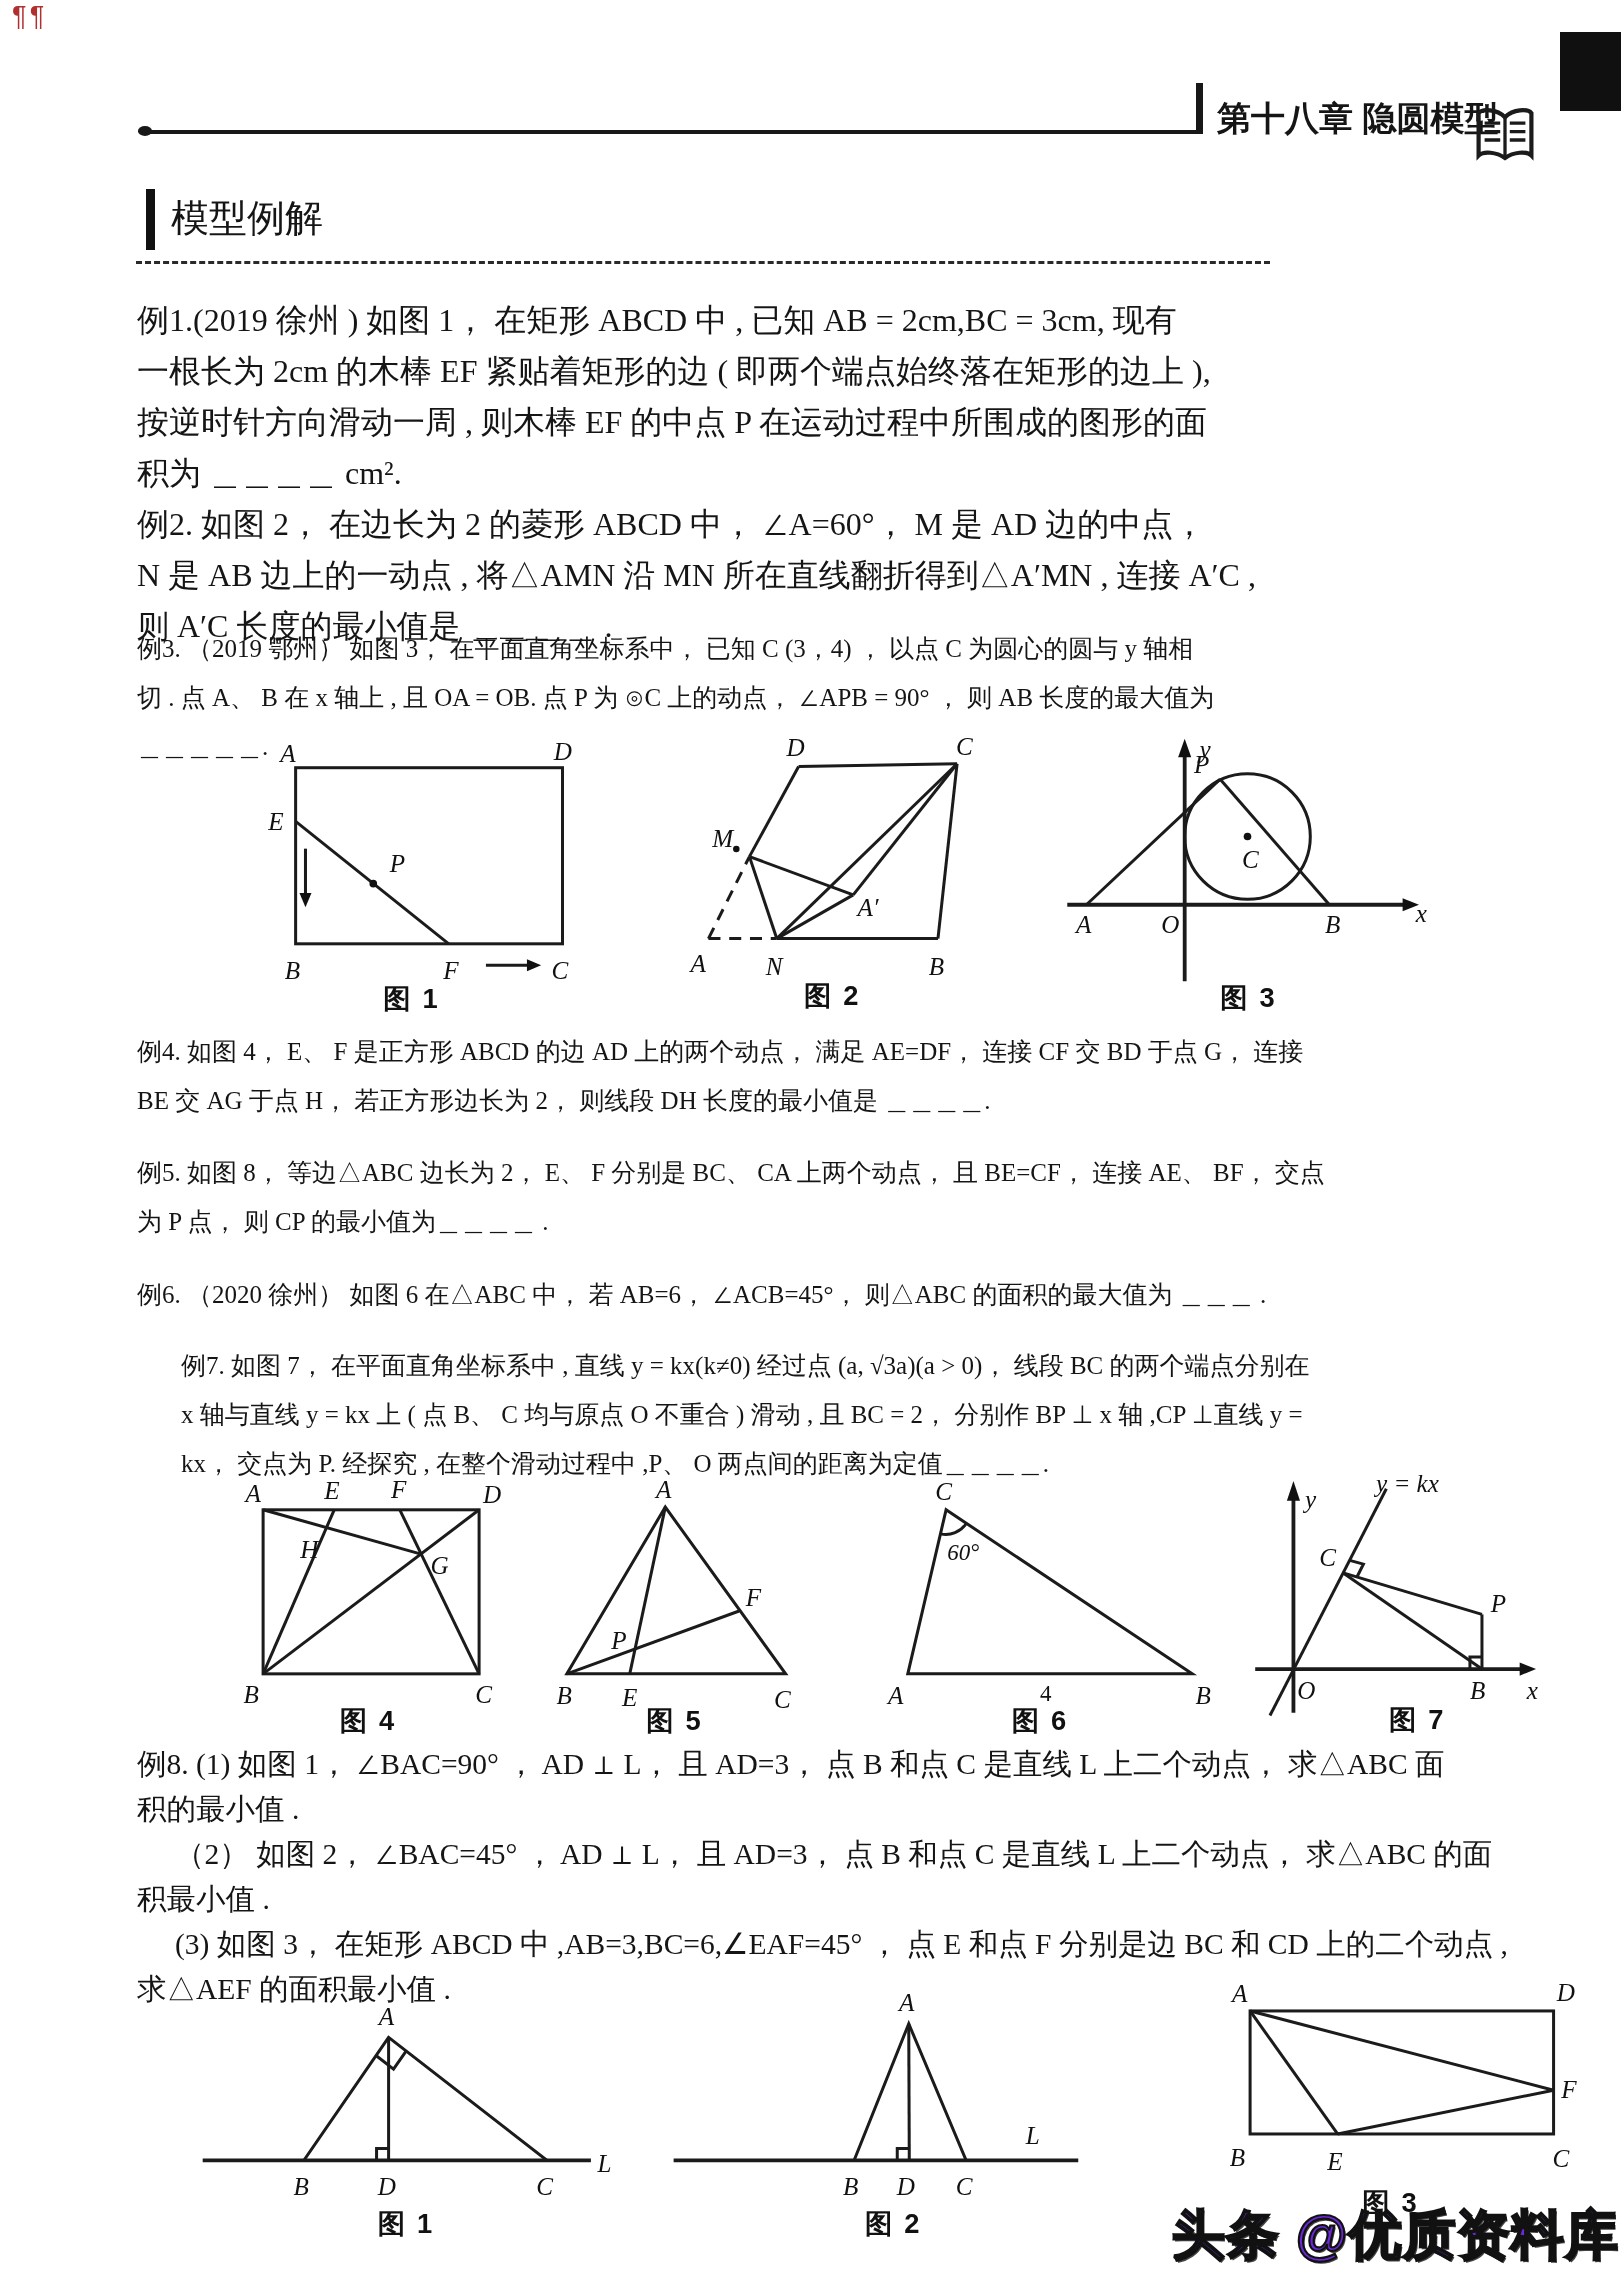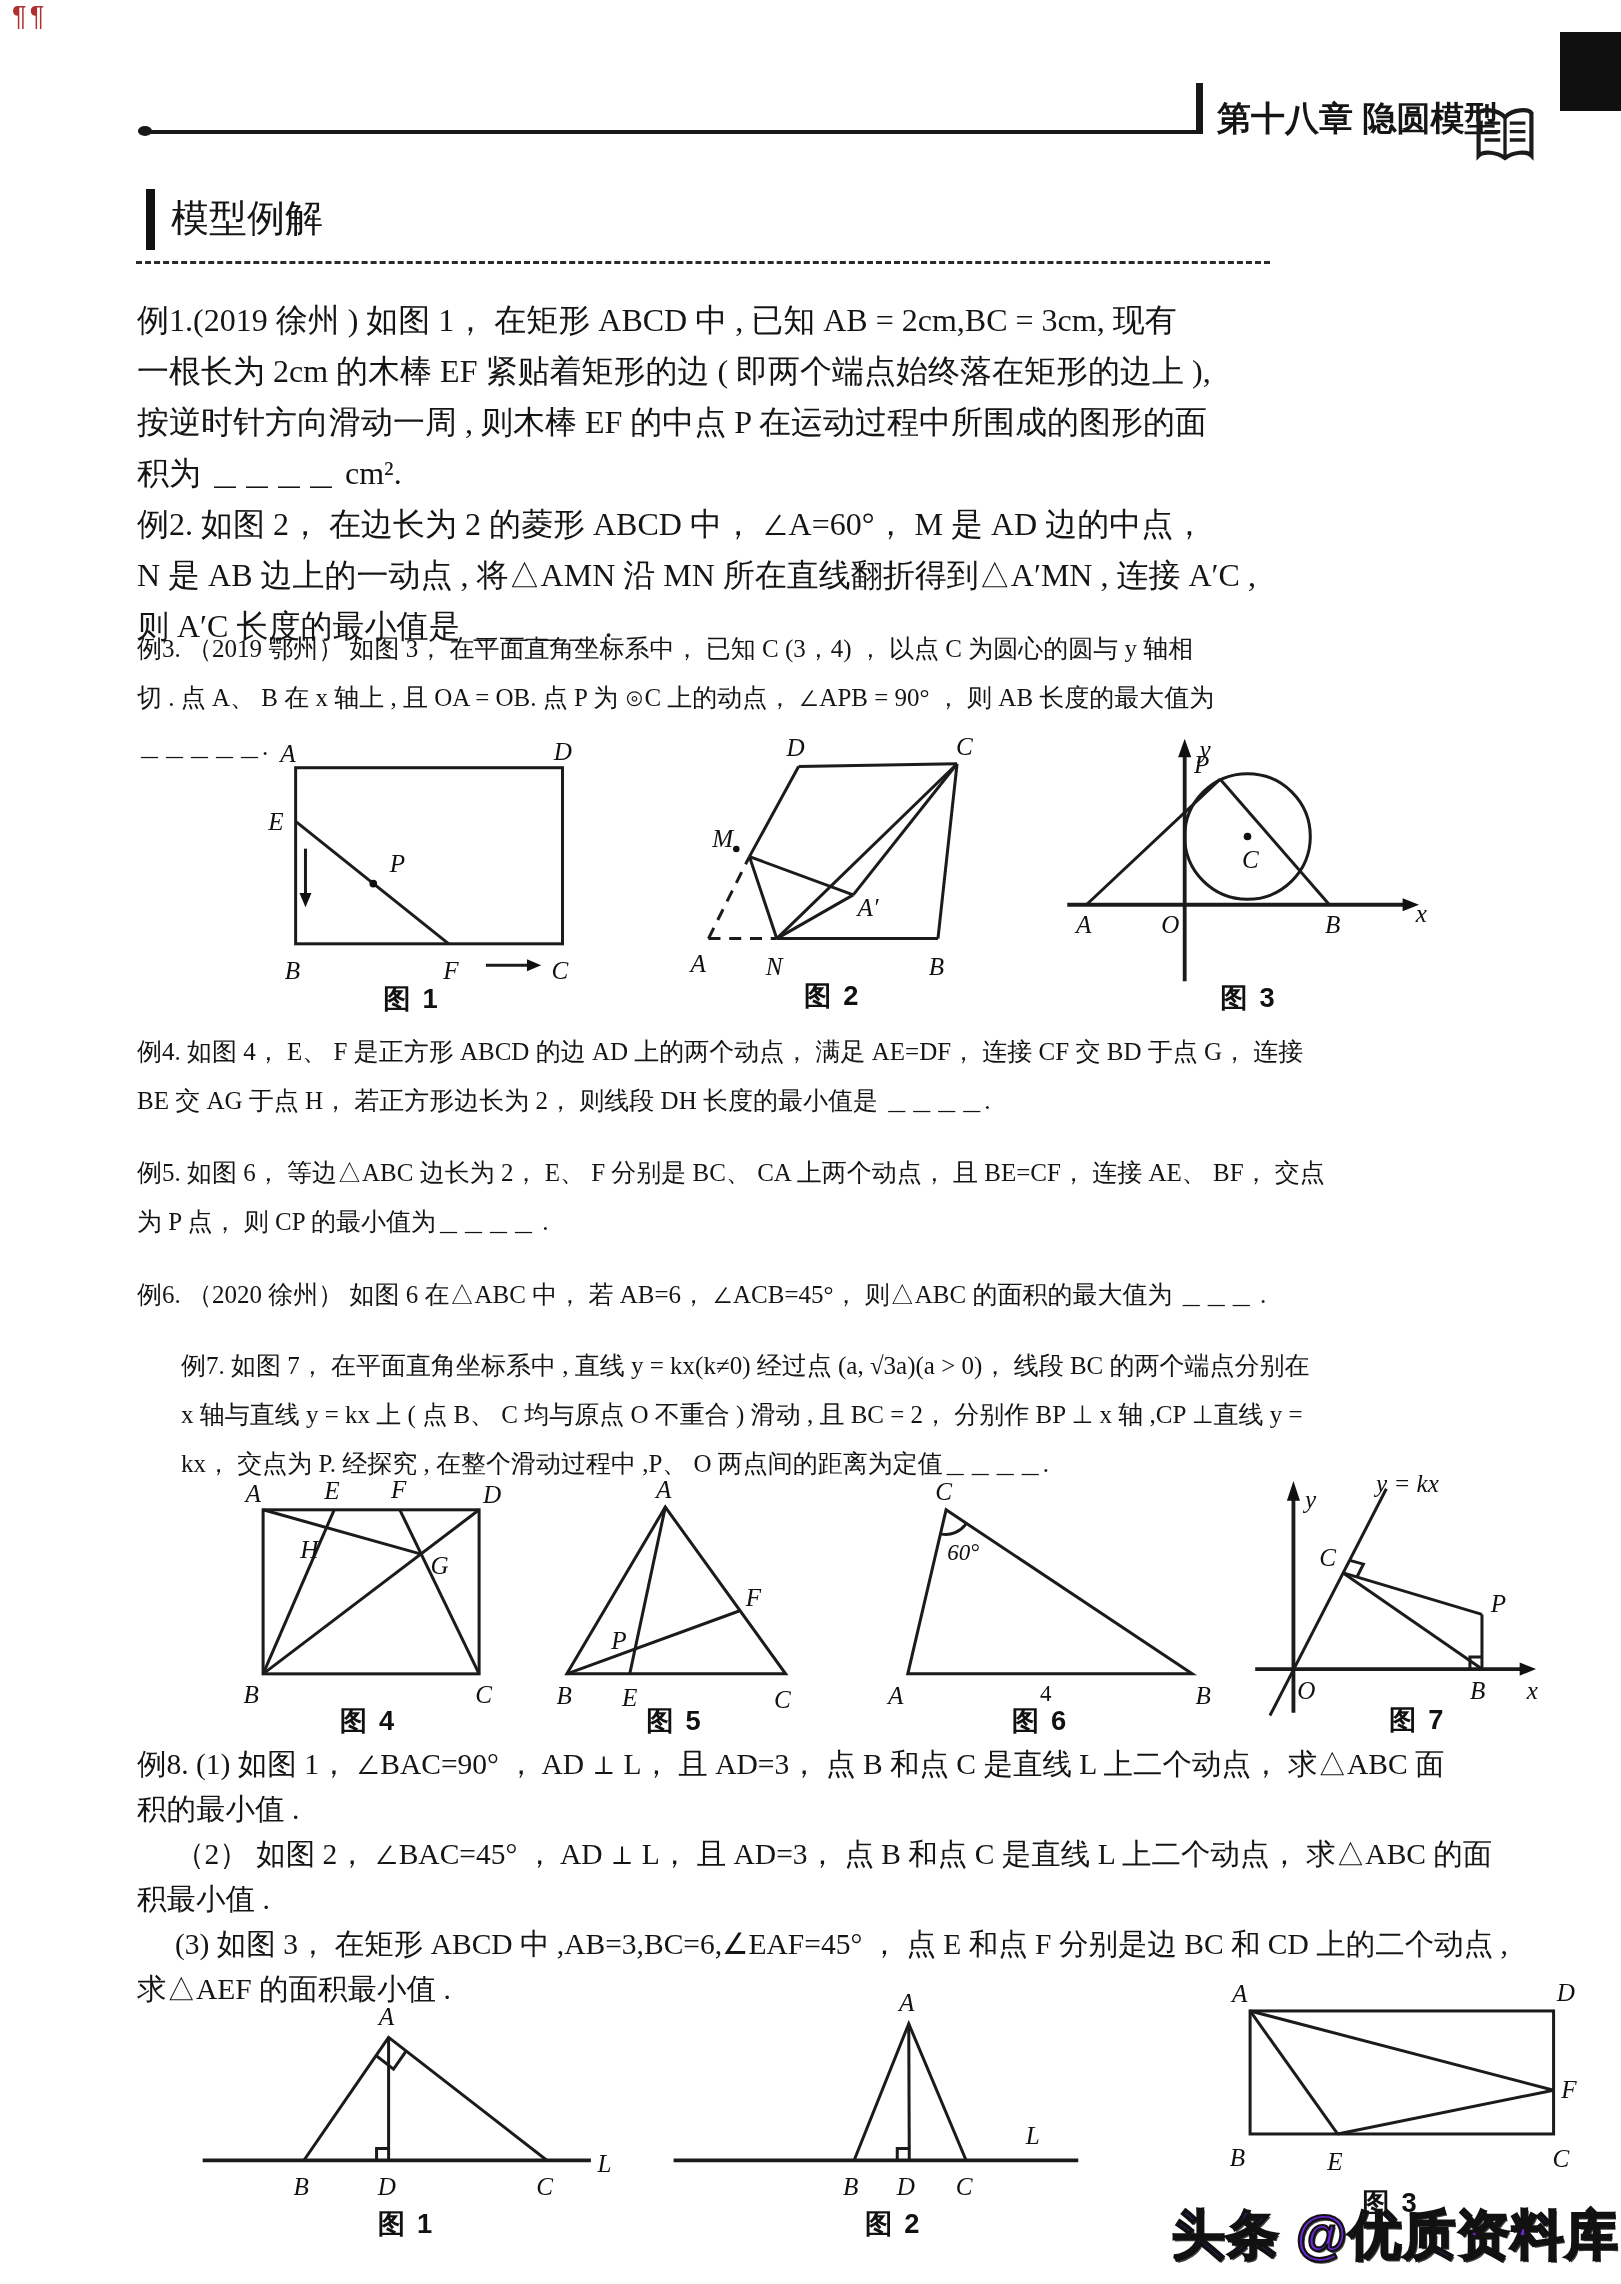--- a/index.html
+++ b/index.html
@@ -138,21 +138,21 @@
     <text class="lbl" x="492" y="372">B</text>
     <text class="cap" x="300" y="508">图 3</text>
   </svg>
 
   <div class="abs para ex37" style="top:1027px;">
     <div class="ln">例4. 如图 4， E、 F 是正方形 ABCD 的边 AD 上的两个动点， 满足 AE=DF， 连接 CF 交 BD 于点 G， 连接</div>
     <div class="ln">BE 交 AG 于点 H， 若正方形边长为 2， 则线段 DH 长度的最小值是 ＿＿＿＿.</div>
   </div>
 
   <div class="abs para ex37" style="top:1148px;">
-    <div class="ln">例5. 如图 6， 等边△ABC 边长为 2， E、 F 分别是 BC、 CA 上两个动点， 且 BE=CF， 连接 AE、 BF， 交点</div>
+    <div class="ln">例5. 如图 8， 等边△ABC 边长为 2， E、 F 分别是 BC、 CA 上两个动点， 且 BE=CF， 连接 AE、 BF， 交点</div>
     <div class="ln">为 P 点， 则 CP 的最小值为＿＿＿＿ .</div>
   </div>
 
   <div class="abs para ex37" style="top:1270px;">
     <div class="ln">例6. （2020 徐州） 如图 6 在△ABC 中， 若 AB=6， ∠ACB=45°， 则△ABC 的面积的最大值为 ＿＿＿ .</div>
   </div>
 
   <div class="abs para ex37" style="top:1341px;margin-left:44px;">
     <div class="ln">例7.  如图 7， 在平面直角坐标系中 , 直线 y = kx(k≠0) 经过点 (a, √3a)(a &gt; 0)， 线段 BC 的两个端点分别在</div>
     <div class="ln">x 轴与直线 y = kx 上 ( 点 B、 C 均与原点 O 不重合 ) 滑动 , 且 BC = 2， 分别作 BP ⊥ x 轴 ,CP ⊥直线 y =</div>

